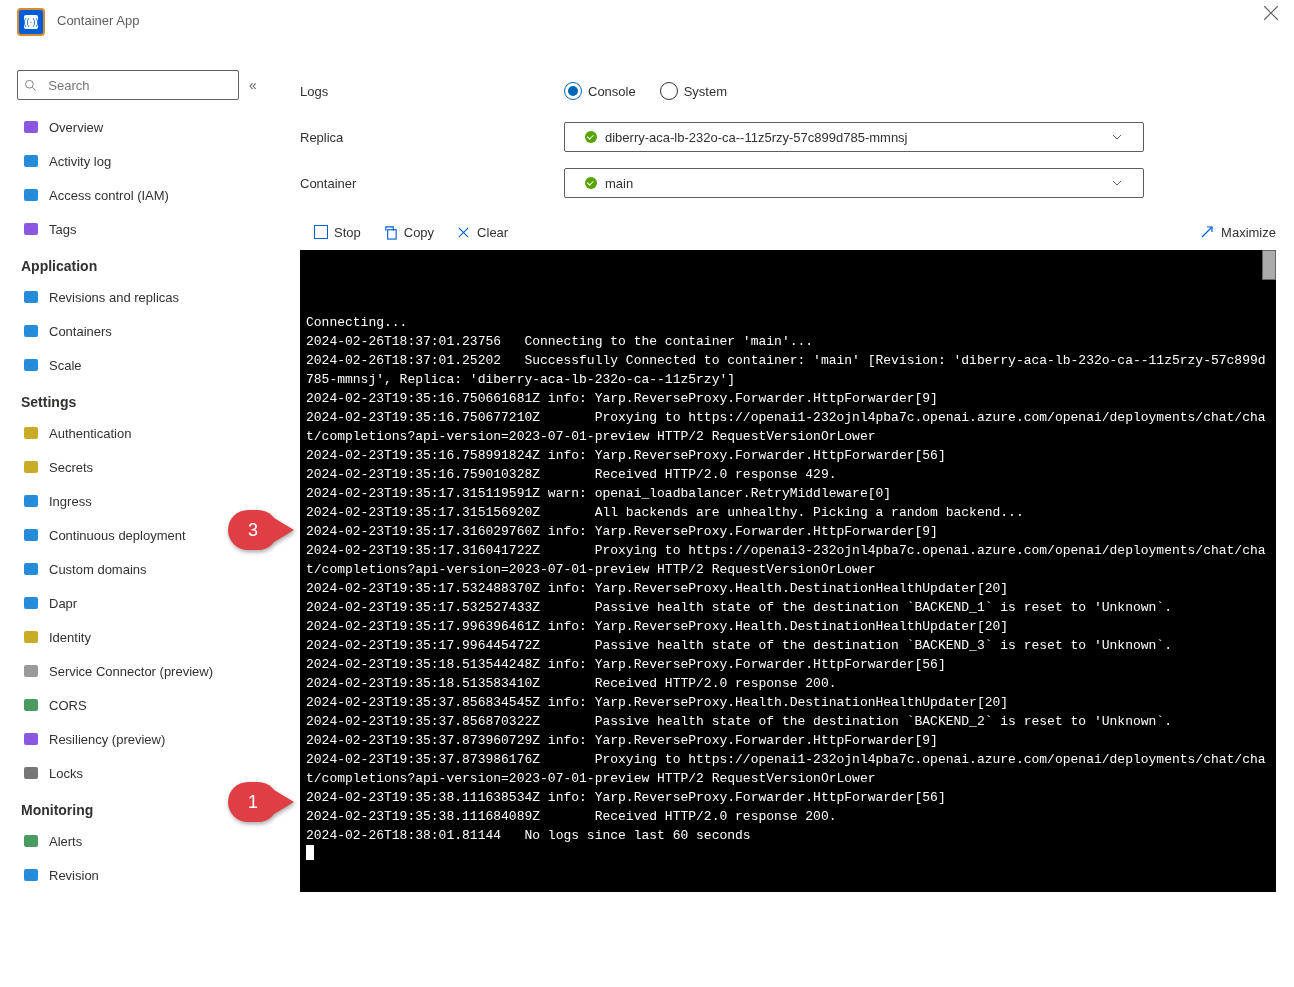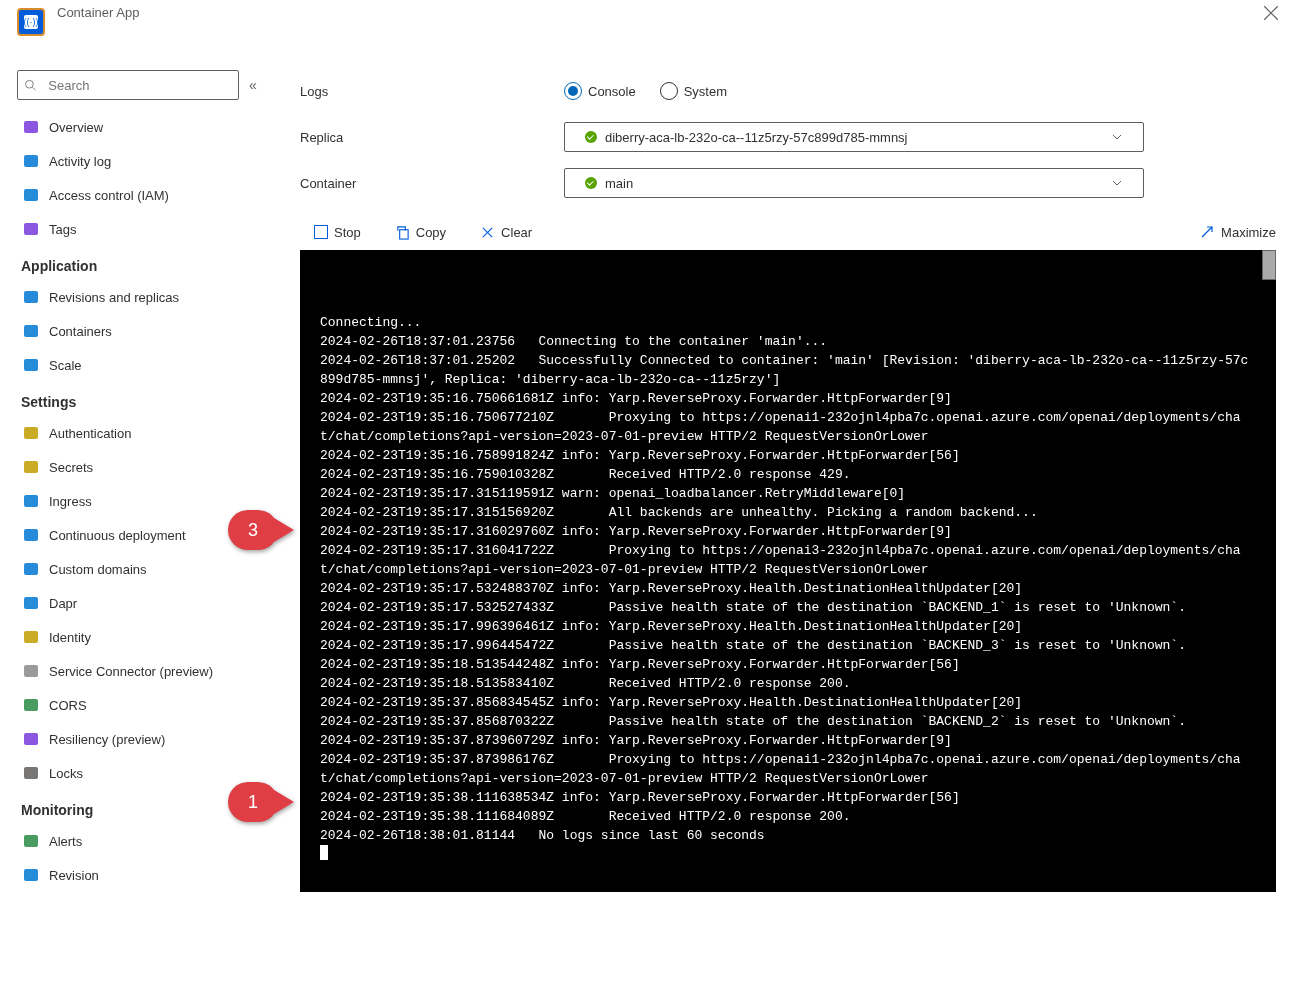--- a/index.html
+++ b/index.html
@@ -44,21 +44,21 @@
   .header-text { flex: 1; }
   .header-title {
     font-size: 22px;
     font-weight: 600;
     color: #323130;
   }
   .header-title .sep { font-weight: 400; color: #888; }
   .header-sub {
     color: #605e5c;
     font-size: 13px;
-    margin-top: 1px;
+    margin-top: 9px;
   }
   .star-icon, .more-icon, .close-icon {
     width: 18px;
     height: 18px;
     color: #605e5c;
   }
 
   
   .sidebar {
     position: absolute;
@@ -188,38 +188,38 @@
   .green-dot::after{content:"";width:5px;height:3px;border-left:1.5px solid #fff;border-bottom:1.5px solid #fff;transform:rotate(-45deg) translate(0px,-1px);}
   .dd-chevron { width: 12px; height: 12px; color: #605e5c; }
 
   .toolbar {
     display: flex;
     align-items: center;
     justify-content: space-between;
     height: 44px;
     padding-top: 8px;
   }
-  .toolbar-left { display: flex; gap: 34px; align-items:center; padding-left:14px;}
+  .toolbar-left { display: flex; gap: 22px; align-items:center; padding-left:14px;}
   .tool-btn { display:flex;align-items:center;gap:6px;color:#323130; }
   .tool-btn .ticon { width:14px;height:14px;display:inline-block; }
   .tool-btn.stop .ticon { border:1.5px solid #015cda; }
   .tool-btn.copy svg { color:#015cda; width:15px;height:15px;}
   .tool-btn.clear svg { color:#015cda; width:15px;height:15px;}
   .maximize { display:flex;align-items:center;gap:6px;color:#323130;}
   .maximize svg{width:16px;height:16px;color:#015cda;}
 
   .log-viewer {
     background: #000;
     color: #fff;
     font-family: "Consolas", "Courier New", monospace;
     font-size: 13px;
     line-height: 19px;
     height: 642px;
     position: relative;
-    padding: 6px 20px;
+    padding: 6px 6px;
     white-space: pre-wrap;
     word-break: break-all;
   }
   .log-viewer .scroll-thumb {
     position:absolute;
     right:0;top:0;width:14px;height:30px;
     background:#aaa;border:1px solid #666;
   }
   .log-viewer .cursor {
     display:inline-block;width:8px;height:15px;background:#fff;

